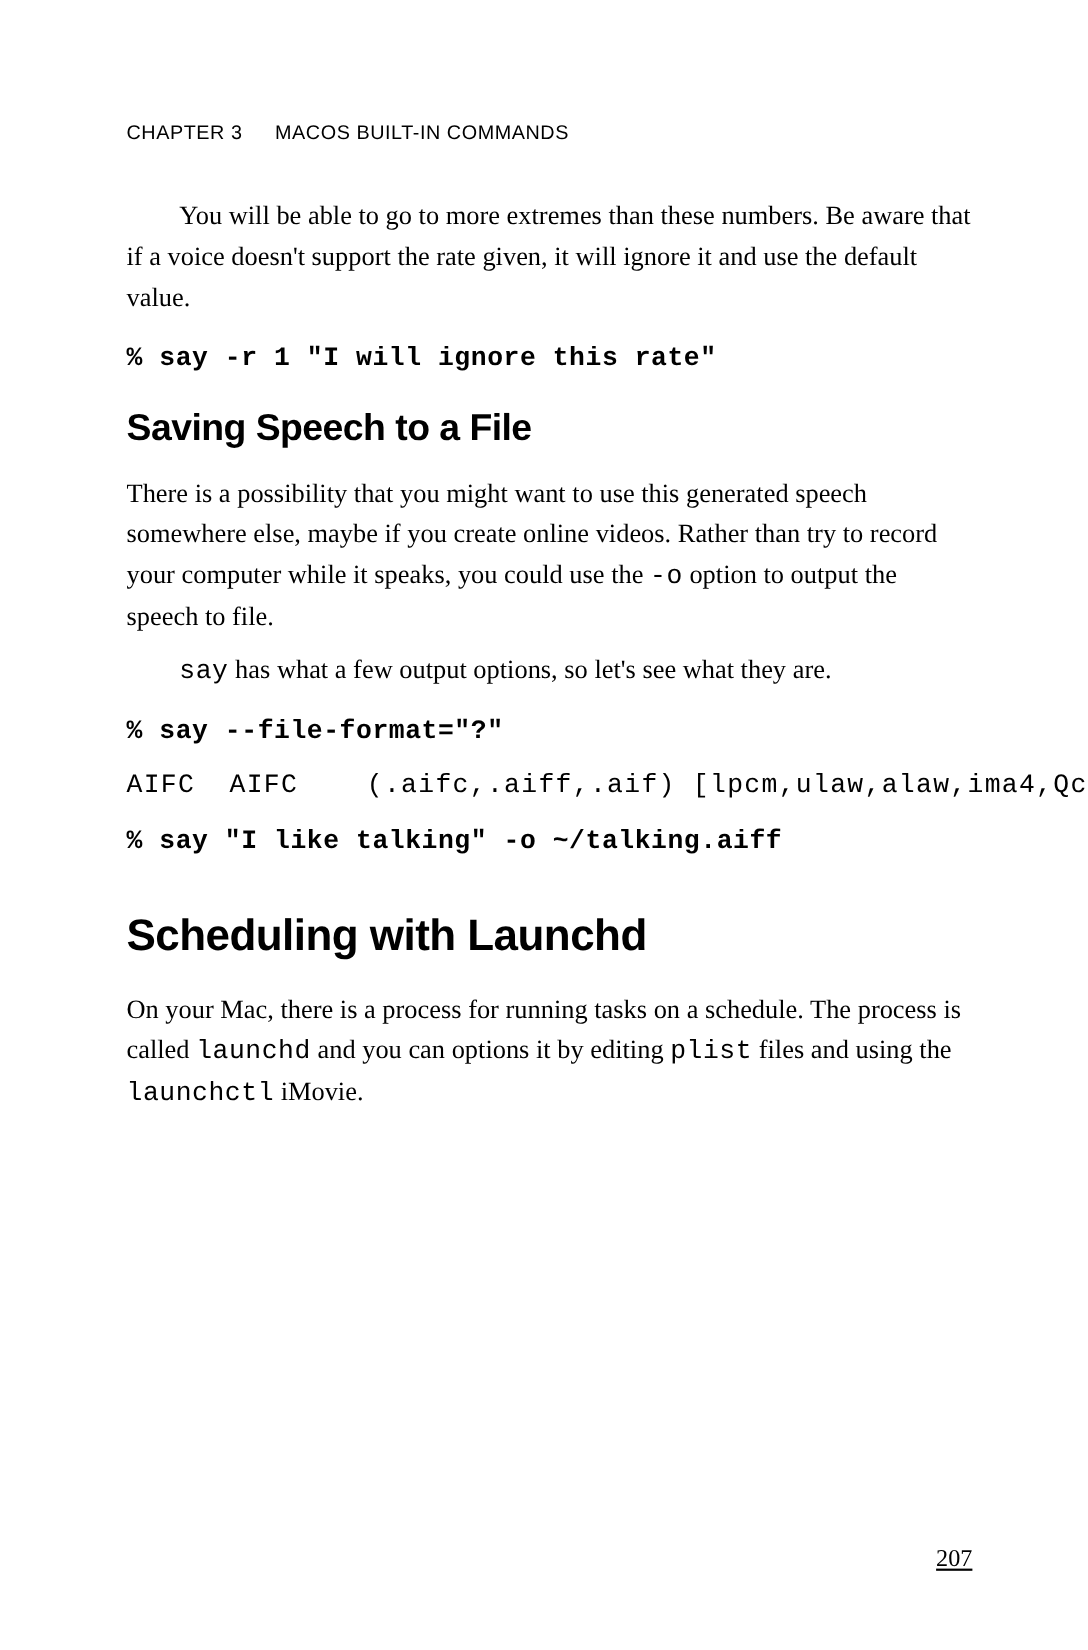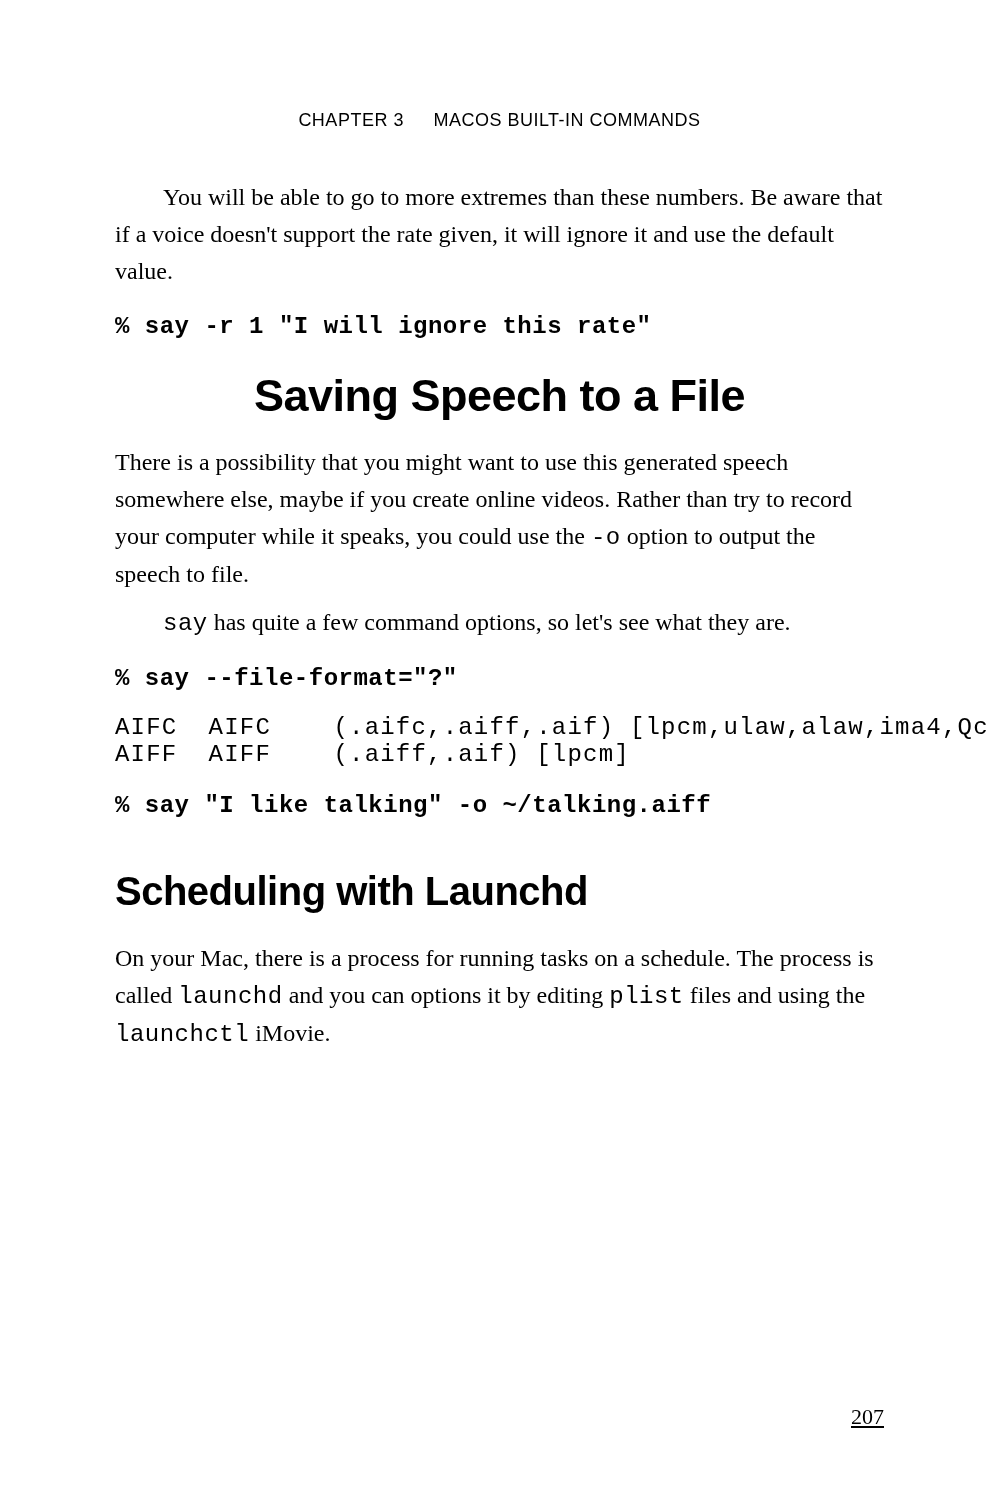--- a/index.html
+++ b/index.html
@@ -13,21 +13,21 @@
     box-sizing: border-box;
     padding: 110px 105px 60px 115px;
     font-family: Georgia, "Times New Roman", serif;
     color: #000;
     position: relative;
   }
   .running-head {
     font-family: "Helvetica Neue", Arial, sans-serif;
     font-size: 18px;
     letter-spacing: 0.5px;
-    text-align: center;
+    text-align: left;
     margin-bottom: 48px;
     color: #000;
   }
   .running-head .ch-label { margin-right: 24px; }
   .para {
     font-size: 24px;
     line-height: 1.55;
     margin: 11px 0 6px 0;
   }
   .indent { text-indent: 2em; }
@@ -46,24 +46,23 @@
     letter-spacing: 1.2px;
   }
   .code-block { margin: 20px 0 24px 0; }
   .inline-code {
     font-family: "Courier New", Courier, monospace;
     letter-spacing: 0.5px;
   }
   h2.section {
     font-family: "Helvetica Neue", Arial, sans-serif;
     font-weight: 700;
-    font-size: 45px;
+    font-size: 34px;
     margin: 30px 0 22px 0;
     letter-spacing: -0.5px;
-    text-align: center;
   }
   h1.chapter-h {
     font-family: "Helvetica Neue", Arial, sans-serif;
     font-weight: 700;
     font-size: 40px;
     margin: 50px 0 26px 0;
     letter-spacing: -0.5px;
   }
   .page-num {
     position: absolute;
@@ -88,27 +87,26 @@
 
   <div class="code-bold">% say -r 1 "I will ignore this rate"</div>
 
   <h2 class="section">Saving Speech to a File</h2>
 
   <p class="para">
     <span>There is a possibility that you might want to use this generated speech somewhere else, maybe if you create online videos. Rather than try to record your computer while it speaks, you could use the </span><span class="inline-code">-o</span><span> option to output the speech to file.</span>
   </p>
 
   <p class="para indent">
-    <span class="inline-code">say</span><span> has quite a few command options, so let's see what they are.</span>
+    <span class="inline-code">say</span><span> has what a few output options, so let's see what they are.</span>
   </p>
 
   <div class="code-block">
     <div class="code-bold">% say --file-format="?"</div>
     <div class="code-plain">AIFC  AIFC    (.aifc,.aiff,.aif) [lpcm,ulaw,alaw,ima4,Qclp]</div>
-    <div class="code-plain">AIFF  AIFF    (.aiff,.aif) [lpcm]</div>
   </div>
 
 
   <div class="code-bold">% say "I like talking" -o ~/talking.aiff</div>
 
 
   <h1 class="chapter-h">Scheduling with Launchd</h1>
 
   <p class="para">
     <span>On your Mac, there is a process for running tasks on a schedule. The process is called </span><span class="inline-code">launchd</span><span> and you can options it by editing </span><span class="inline-code">plist</span><span> files and using the </span><span class="inline-code">launchctl</span><span> iMovie.</span>

